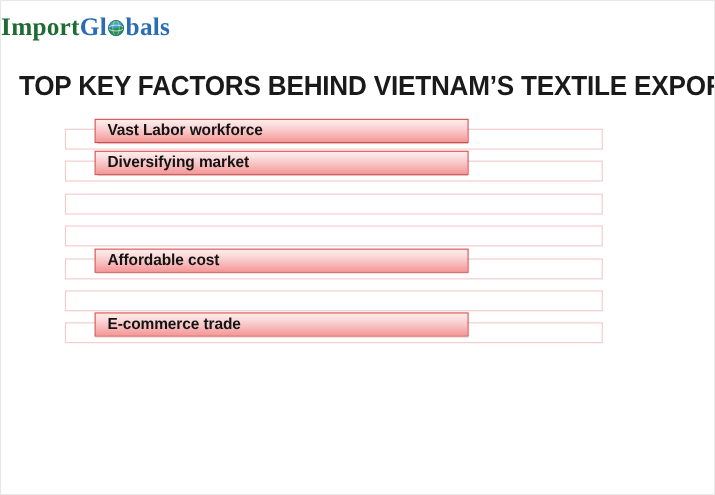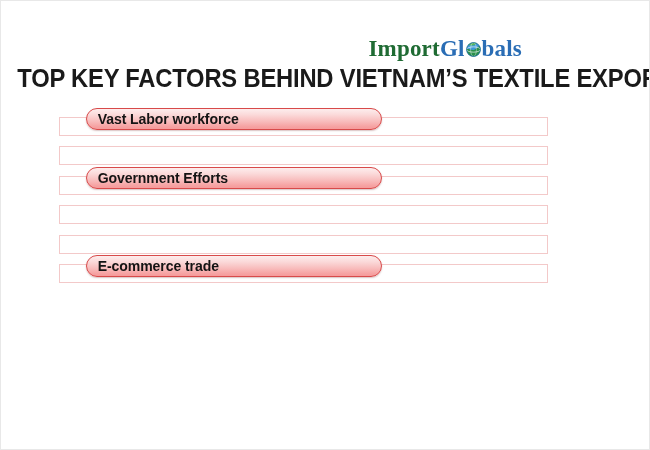--- a/index.html
+++ b/index.html
@@ -18,24 +18,24 @@
     height: 450px;
     background: #ffffff;
     border: 1px solid #e8e8e8;
     box-sizing: border-box;
     overflow: hidden;
   }
 
   
   .logo-wrap {
     position: absolute;
-    top: 36px;
+    top: 12px;
     left: 0;
     width: 521px;
-    text-align: right;
+    text-align: left;
     line-height: 1;
   }
   .logo {
     display: inline-block;
     font-family: "Liberation Serif", "DejaVu Serif", serif;
     font-size: 23px;
     font-weight: 700;
     letter-spacing: 0.2px;
     white-space: nowrap;
   }
@@ -91,25 +91,25 @@
     box-sizing: border-box;
     border: 1px solid #f3c9c9;
     background: #ffffff;
   }
 
   
   .row-pill {
     position: absolute;
     left: 85px;
     top: 0px;
-    width: 296px;
+    width: 340px;
     height: 22px;
     box-sizing: border-box;
     border: 1px solid #d84a4a;
-    border-radius: 11px;
+    border-radius: 0;
     background: linear-gradient(to bottom,
         #fdeded 0%,
         #fbdada 28%,
         #f8bcbc 62%,
         #f6a2a2 88%,
         #f59b9b 100%);
     box-shadow: 0 1px 1.5px rgba(120, 40, 40, 0.28);
     display: flex;
     align-items: center;
     overflow: hidden;
@@ -159,33 +159,39 @@
       <div class="row-pill">
         <span class="row-label">Vast Labor workforce</span>
       </div>
     </div>
 
 
 
 
     <div class="factor-row">
       <div class="row-track"></div>
-    </div>
-
-    <div class="factor-row">
-      <div class="row-track"></div>
-      <div class="row-pill">
-        <span class="row-label">Government Efforts</span>
-      </div>
-    </div>
-
-    <div class="factor-row">
-      <div class="row-track"></div>
-    </div>
-
+      <div class="row-pill">
+        <span class="row-label">Diversifying market</span>
+      </div>
+    </div>
+
+    <div class="factor-row">
+      <div class="row-track"></div>
+    </div>
+
+    <div class="factor-row">
+      <div class="row-track"></div>
+    </div>
+
+    <div class="factor-row">
+      <div class="row-track"></div>
+      <div class="row-pill">
+        <span class="row-label">Affordable cost</span>
+      </div>
+    </div>
 
     <div class="factor-row">
       <div class="row-track"></div>
     </div>
 
     <div class="factor-row">
       <div class="row-track"></div>
       <div class="row-pill">
         <span class="row-label">E-commerce trade</span>
       </div>

